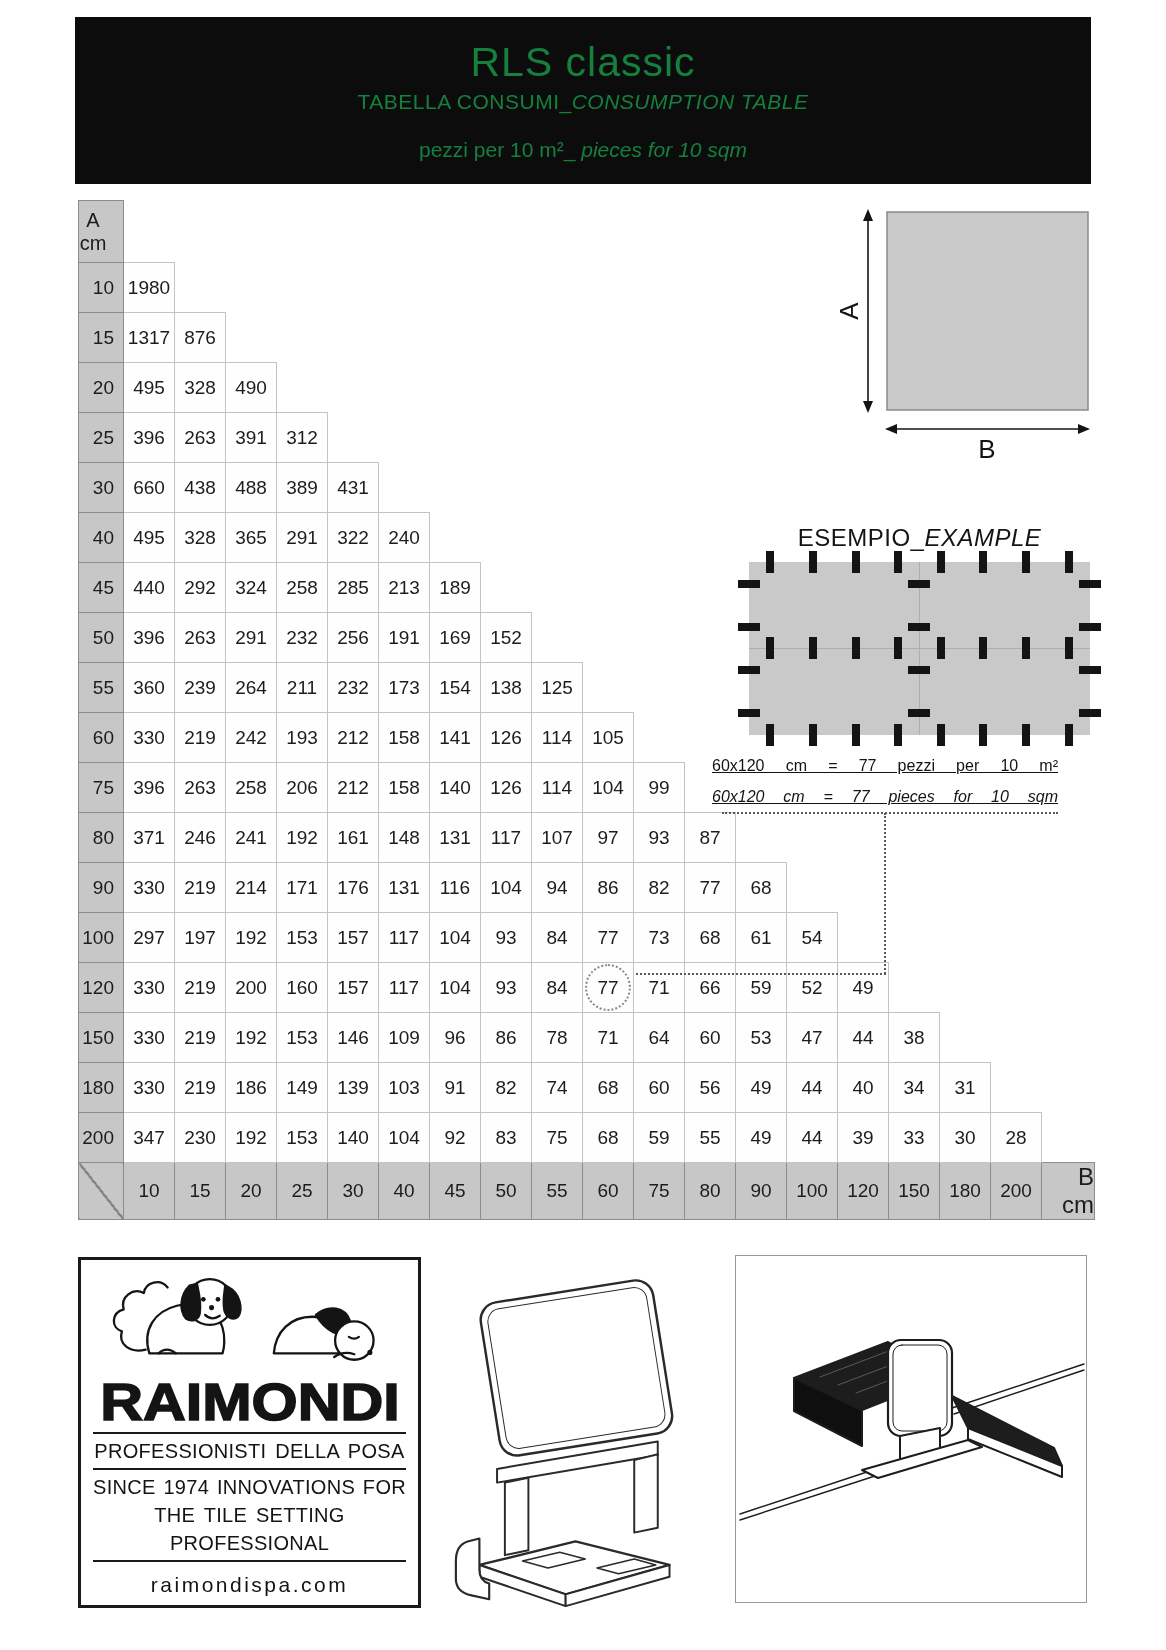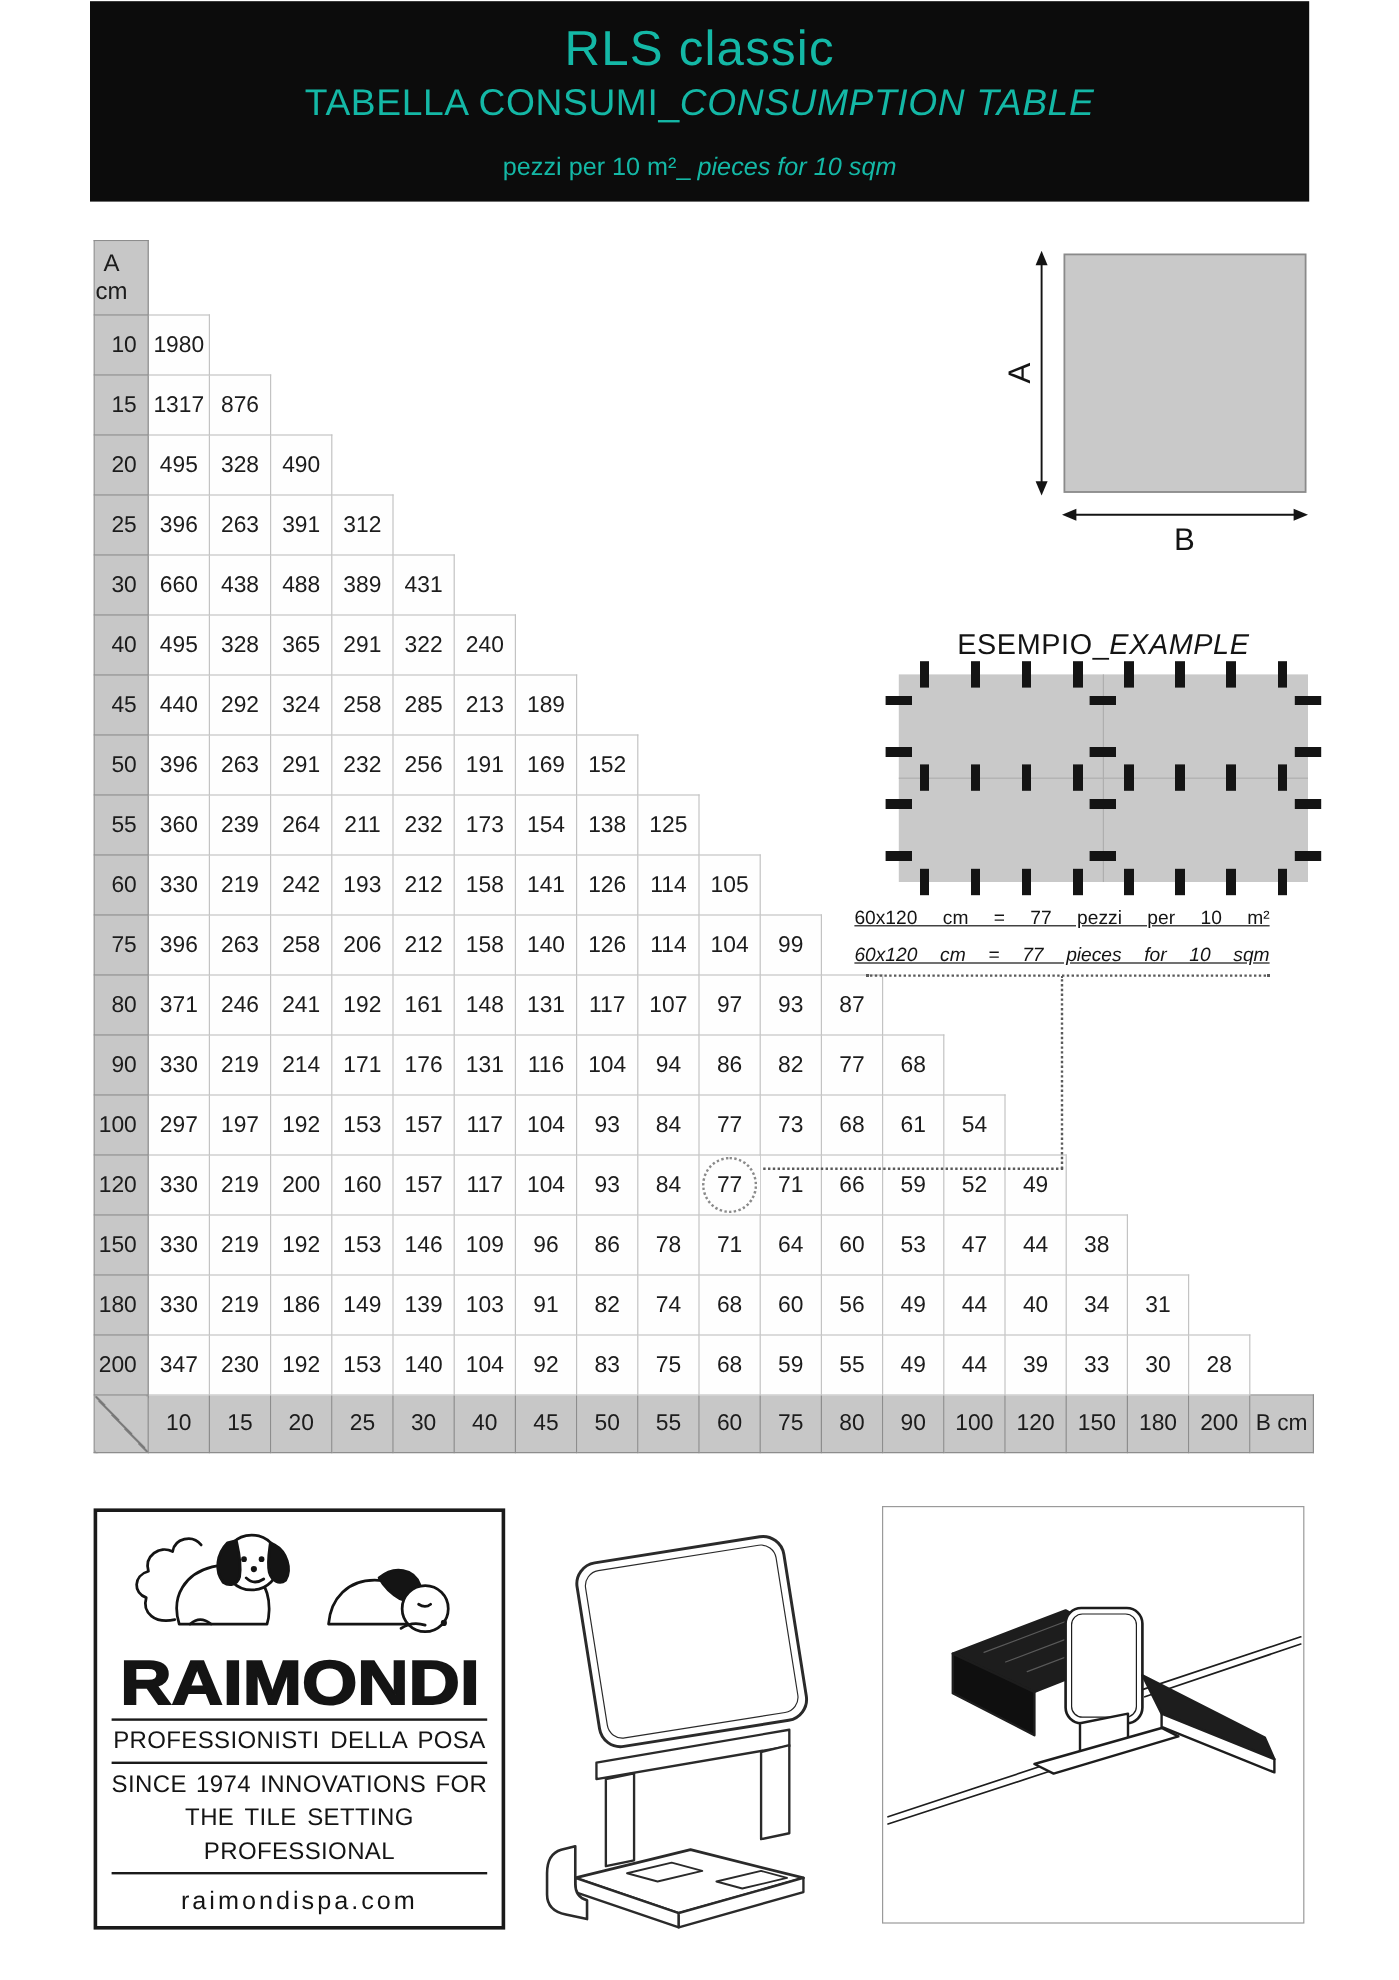--- a/index.html
+++ b/index.html
@@ -1,39 +1,39 @@
 <!DOCTYPE html>
 <html><head>
 <meta charset="utf-8">
 <style>
   html,body{margin:0;padding:0;background:#fff;}
   .sheet{position:relative;width:1166px;height:1650px;background:#fff;overflow:hidden;
          font-family:"Liberation Sans",sans-serif;color:#141414;}
 
   
-  .banner{position:absolute;left:75px;top:1px;width:1016px;height:167px;background:#0c0c0c;
-          color:#14b8a6;display:flex;flex-direction:column;align-items:center;justify-content:center;}
+  .banner{position:absolute;left:75px;top:17px;width:1016px;height:167px;background:#0c0c0c;
+          color:#15803d;display:flex;flex-direction:column;align-items:center;justify-content:center;}
   .banner .t1{font-size:41px;letter-spacing:1px;}
-  .banner .t2{font-size:31px;letter-spacing:.5px;margin-top:4px;}
+  .banner .t2{font-size:21px;letter-spacing:.5px;margin-top:4px;}
   .banner .t3{font-size:21px;margin-top:24px;}
   .it{font-style:italic;}
 
   
   table#ctable{position:absolute;left:78px;top:200px;border-collapse:collapse;}
   #ctable td{box-sizing:border-box;height:50px;font-size:19px;text-align:center;vertical-align:middle;
              padding:0;color:#1c1c1c;}
   #ctable td.val{width:51px;min-width:51px;max-width:51px;background:#fefefe;border:1px solid #c3c3c3;}
   #ctable td.lab{width:45px;min-width:45px;background:#c7c7c7;border:1px solid #8d8d8d;
                  text-align:right;padding-right:9px;}
   #ctable tr.hrow td{height:62px;text-align:center;padding-right:16px;font-size:20px;}
   #ctable tr.frow td{height:48px;background:#c7c7c7;border:1px solid #8d8d8d;width:51px;min-width:51px;}
   #ctable tr.frow td.diag{width:45px;min-width:45px;
      background-image:linear-gradient(to right top,transparent calc(50% - 1px),#787878 calc(50% - 1px),
                       #787878 calc(50% + 1px),transparent calc(50% + 1px));}
-  #ctable tr.frow td.bcm{width:53px;min-width:53px;font-size:19px;}
+  #ctable tr.frow td.bcm{width:53px;min-width:53px;font-size:24px;text-align:right;}
   #ctable td.hl{position:relative;}
   #ctable td.hl::after{content:"";position:absolute;left:2px;top:1px;right:2px;bottom:1px;
      border:2px dotted #8a8a8a;border-radius:50%;}
 
   
   .dotline{position:absolute;}
   #dot-underline{left:722px;top:812px;width:336px;border-top:2px dotted #5a5a5a;}
   #dot-vert{left:884px;top:813px;height:161px;border-left:2px dotted #5a5a5a;}
   #dot-horiz{left:636px;top:973px;width:250px;border-top:2px dotted #5a5a5a;}
 

